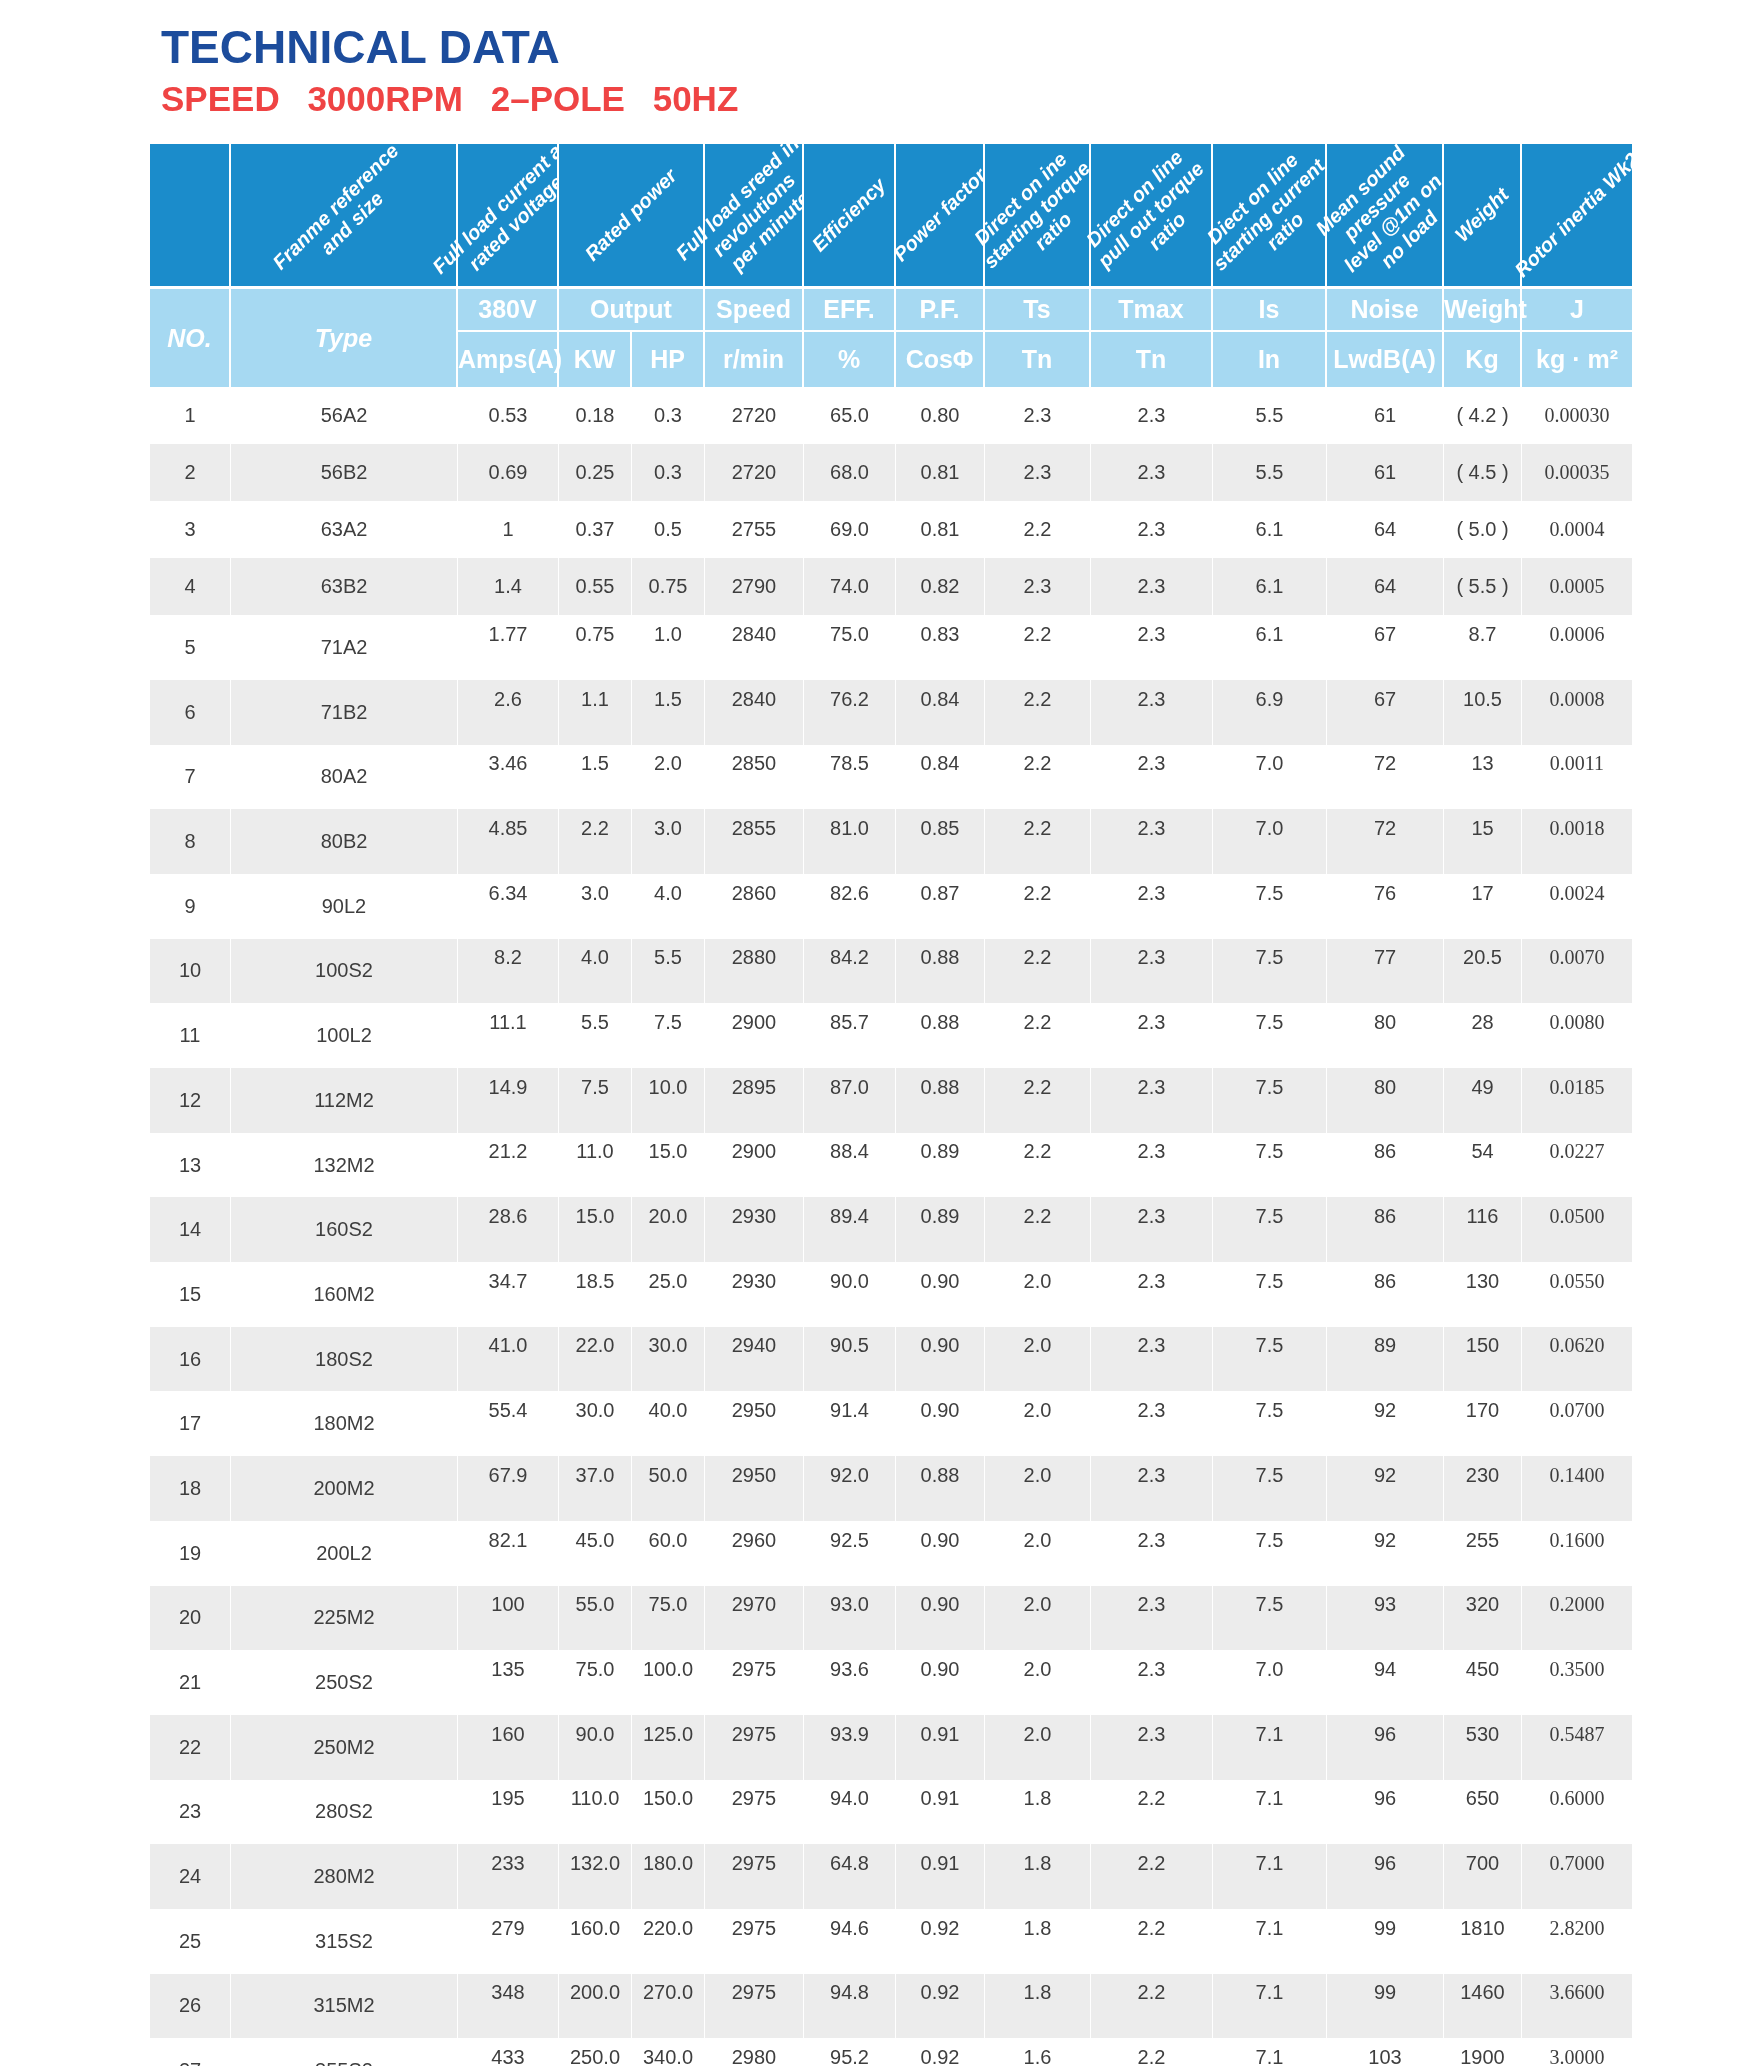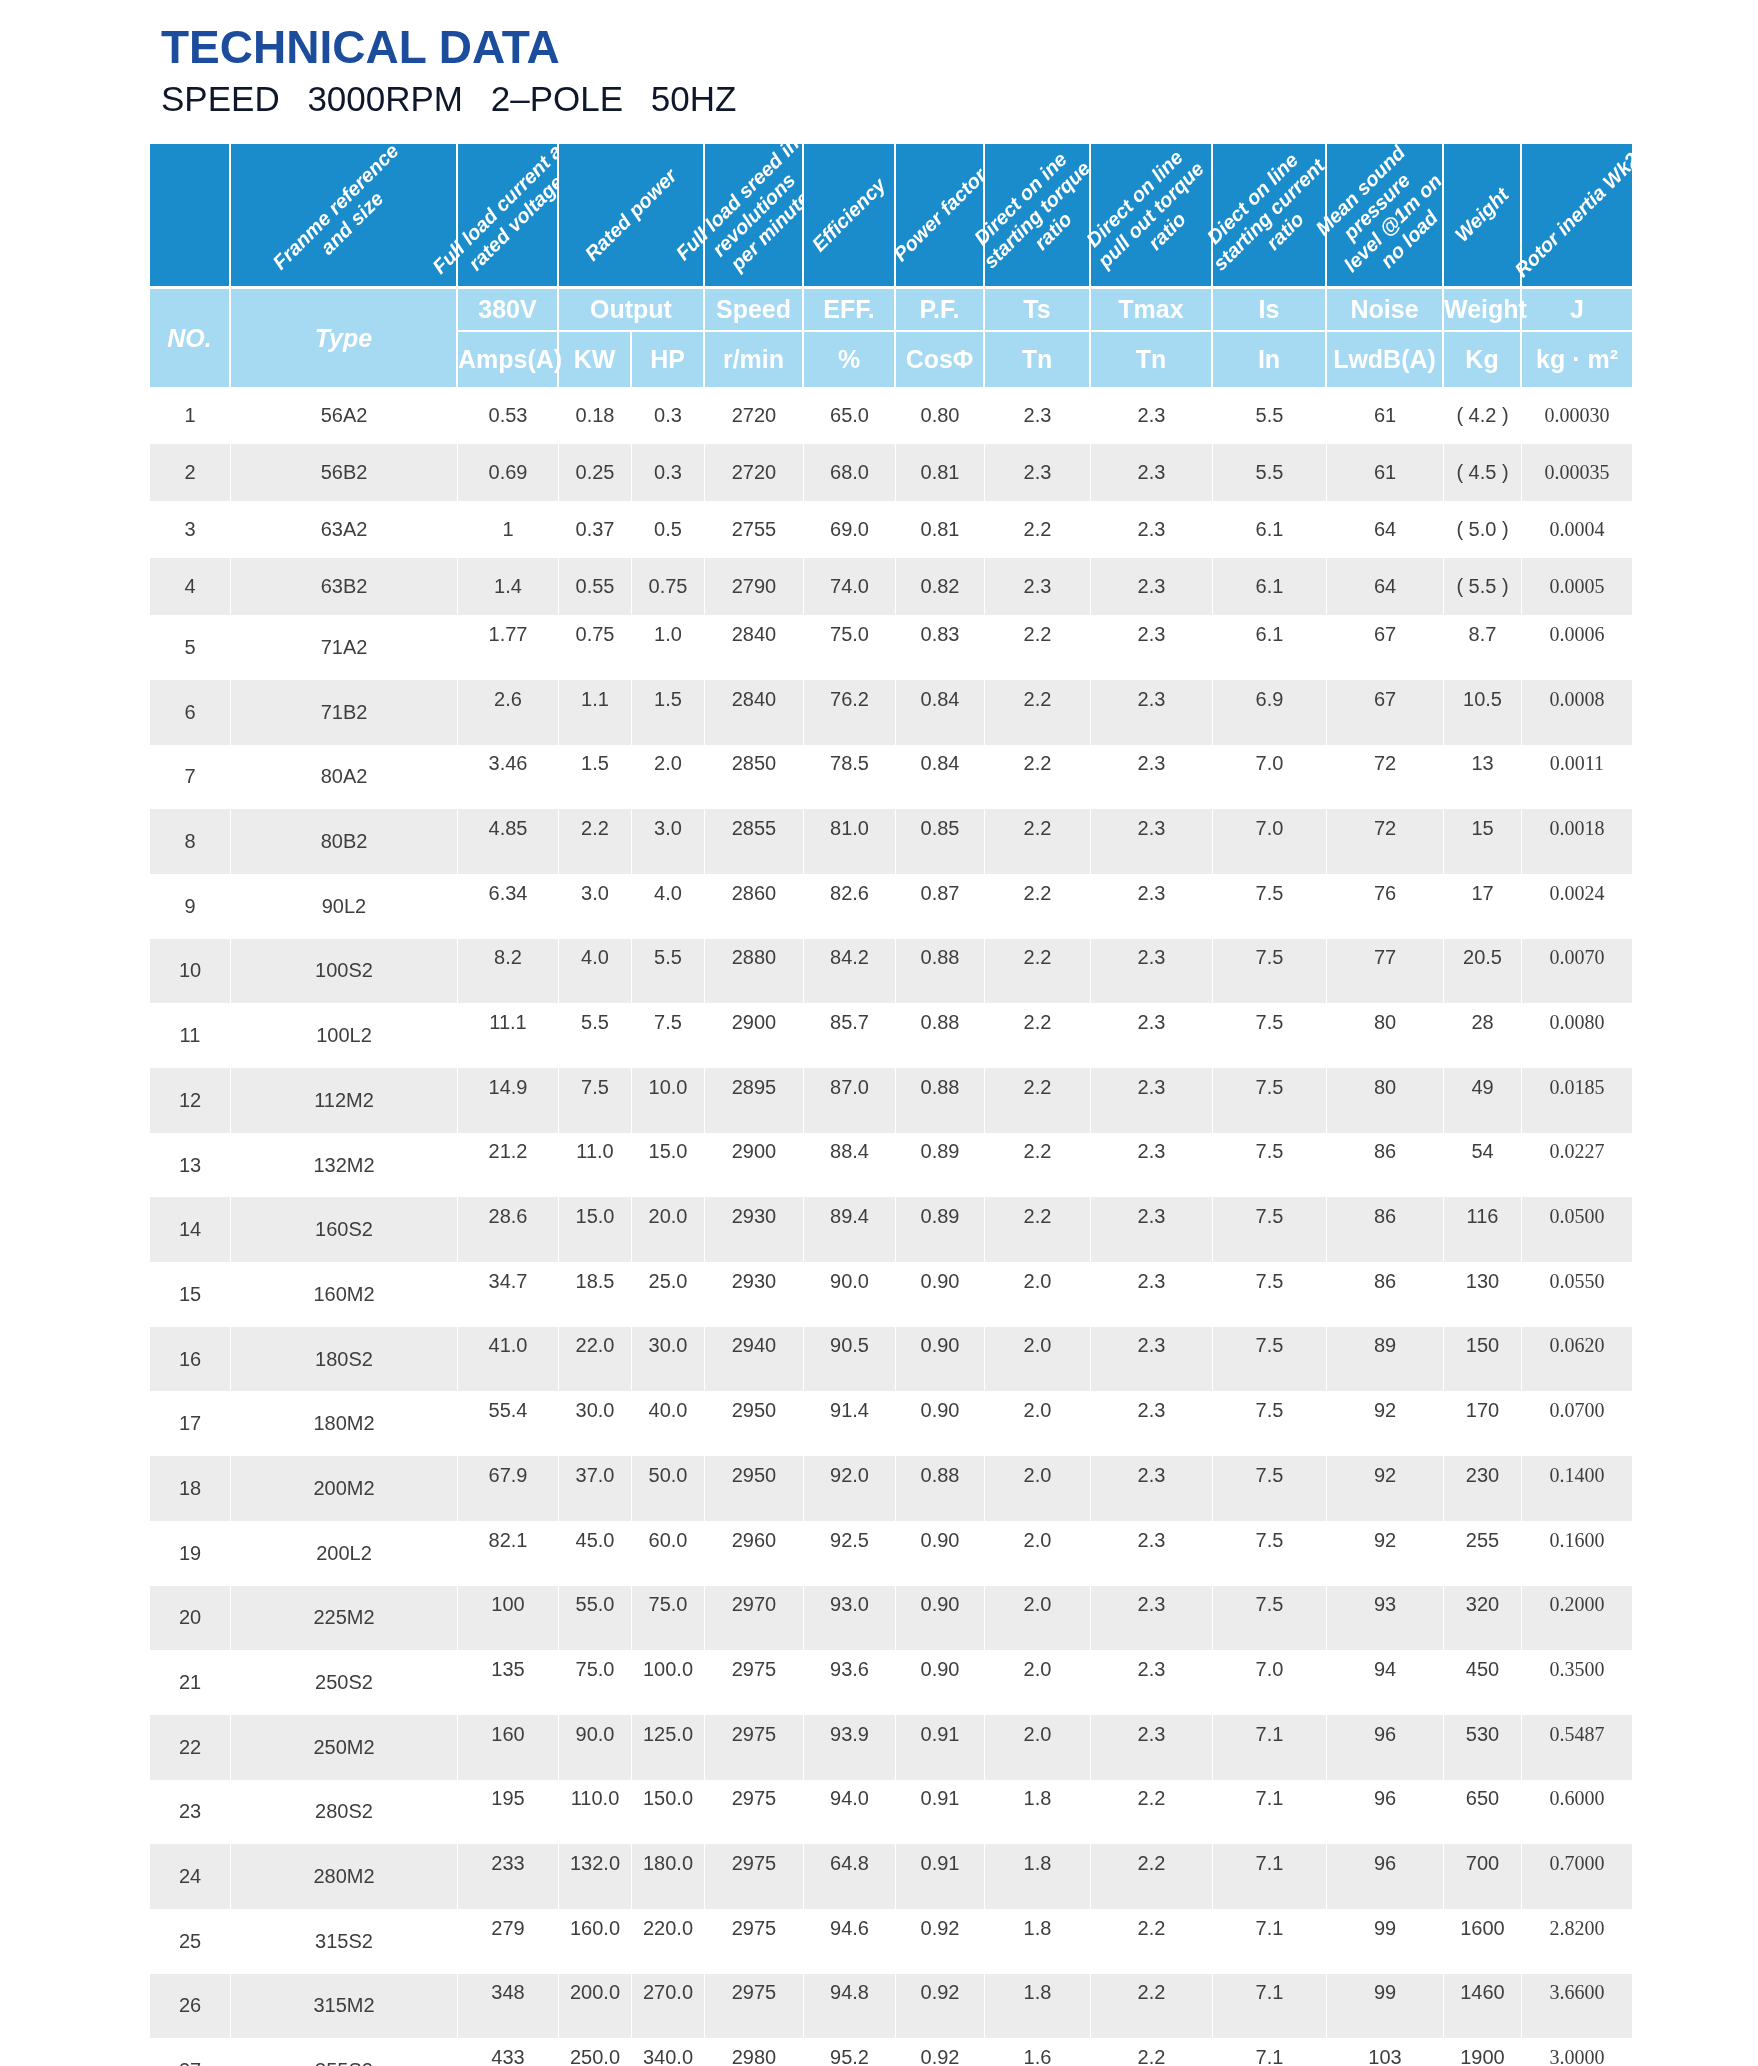--- a/index.html
+++ b/index.html
@@ -5,21 +5,21 @@
   html,body{margin:0;padding:0;background:#ffffff;}
   .sheet{
     width:1758px;height:2066px;background:#ffffff;overflow:hidden;
     font-family:"Liberation Sans", sans-serif;position:relative;
   }
   .title{
     margin:24px 0 6px 161px;font-size:46px;font-weight:bold;color:#1c4c9c;
     letter-spacing:0px;line-height:1.0;
   }
   .subtitle{
-    margin:11.2px 0 0 161px;font-size:35px;font-weight:normal;color:#0f172a;
+    margin:11.2px 0 0 161px;font-size:35px;font-weight:bold;color:#ef4444;
     word-spacing:18px;line-height:1.0;
   }
   table.tech{
     margin:28px 0 0 150px;border-collapse:separate;border-spacing:0;
     table-layout:fixed;width:1482px;
   }
   
   tr.band th{
     background:#1b8ccb;height:142px;border-right:2.1px solid #ffffff;
     border-bottom:3.5px solid #ffffff;position:relative;padding:0;
@@ -555,21 +555,21 @@
           <td>279</td>
           <td>160.0</td>
           <td>220.0</td>
           <td>2975</td>
           <td>94.6</td>
           <td>0.92</td>
           <td>1.8</td>
           <td>2.2</td>
           <td>7.1</td>
           <td>99</td>
-          <td>1600</td>
+          <td>1810</td>
           <td>2.8200</td>
         </tr>
         <tr class="data-row alt raised">
           <td>26</td>
           <td>315M2</td>
           <td>348</td>
           <td>200.0</td>
           <td>270.0</td>
           <td>2975</td>
           <td>94.8</td>

